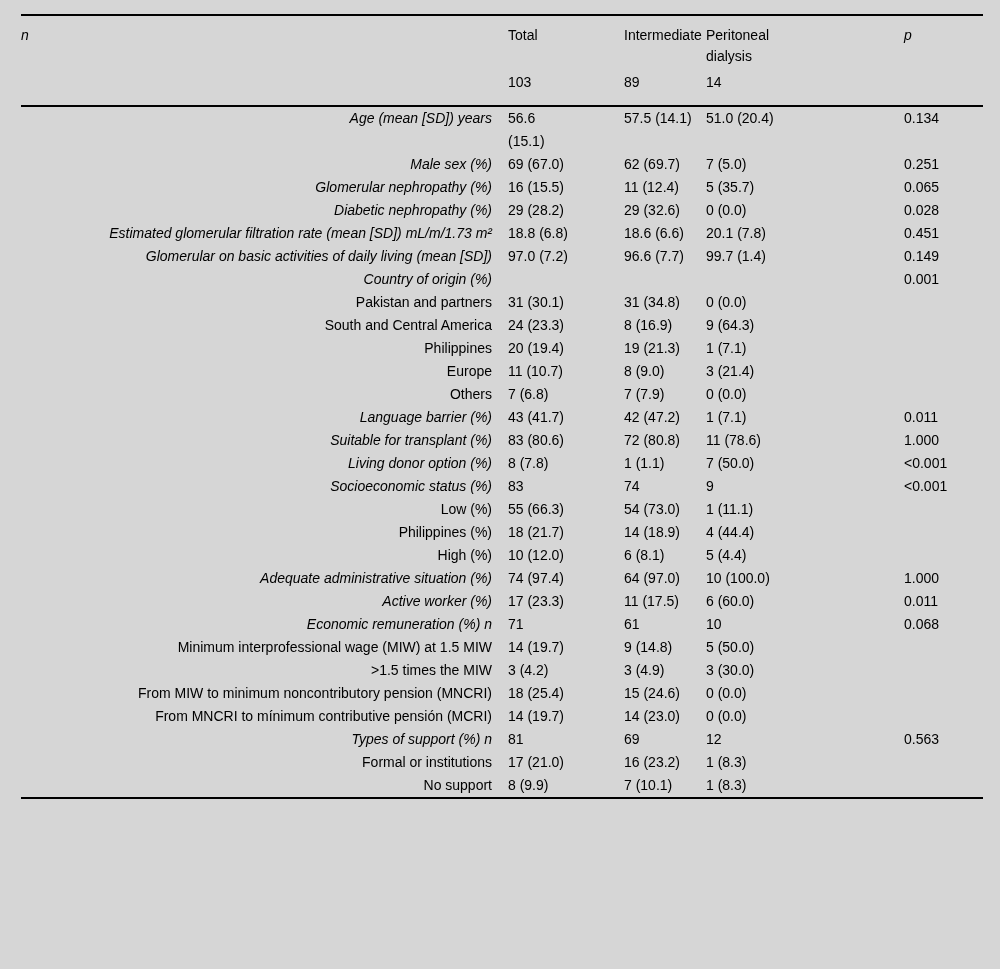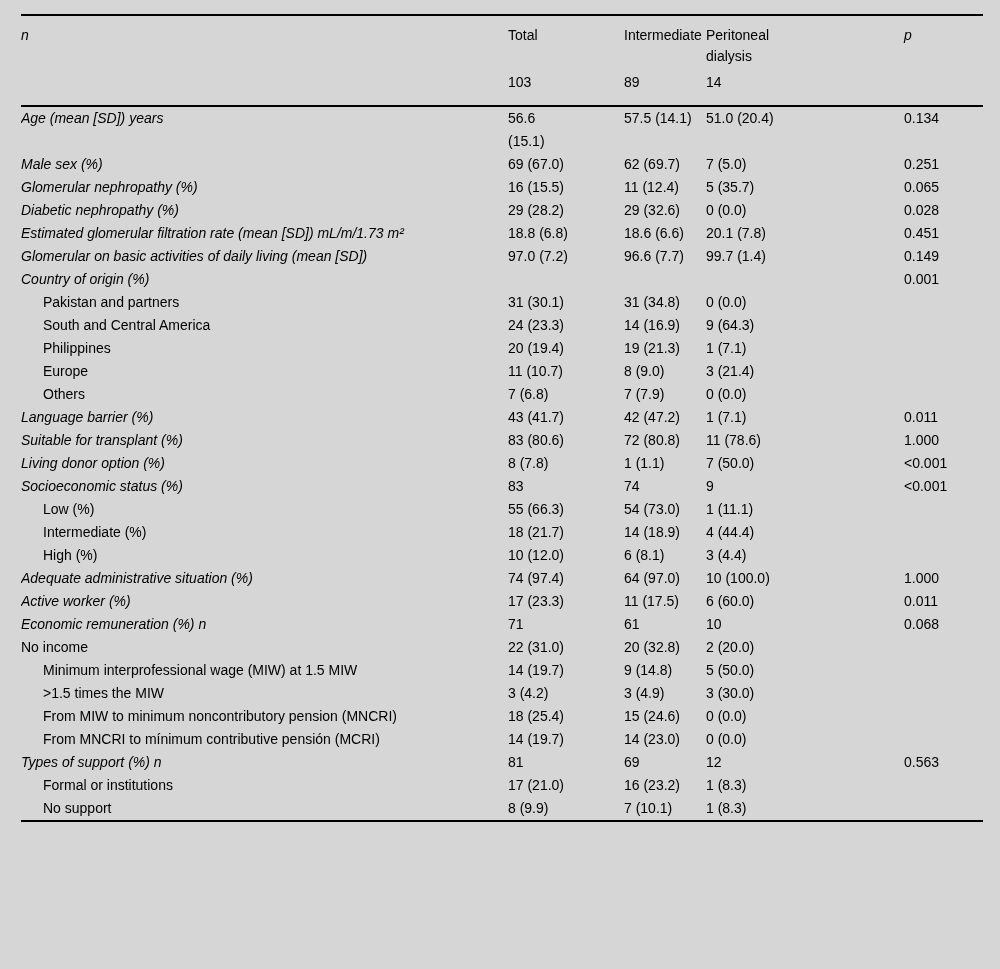--- a/index.html
+++ b/index.html
@@ -38,21 +38,21 @@
   }
   thead tr.hdr-row-1 th { padding-top: 9px; }
   thead tr.hdr-row-2 th { padding-top: 5px; padding-bottom: 12px; }
   td {
     vertical-align: top;
     white-space: pre-line;
     line-height: 23px;
     padding: 0 8px 0 0;
     overflow: hidden;
   }
-  td.lbl { padding-right: 16px; }
+  td.lbl { padding-right: 16px; text-align: right; }
   .it  { font-style: italic; }
   .ind { padding-left: 22px; }
 </style>
 </head>
 <body>
 
 <div class="page">
   <table class="paper-table">
     <colgroup>
       <col style="width:487px">
@@ -132,21 +132,21 @@
         <tr>
           <td class="lbl ind">Pakistan and partners</td>
           <td>31 (30.1)</td>
           <td>31 (34.8)</td>
           <td>0 (0.0)</td>
           <td></td>
         </tr>
         <tr>
           <td class="lbl ind">South and Central America</td>
           <td>24 (23.3)</td>
-          <td>14 (16.9)</td>
+          <td>8 (16.9)</td>
           <td>9 (64.3)</td>
           <td></td>
         </tr>
         <tr>
           <td class="lbl ind">Philippines</td>
           <td>20 (19.4)</td>
           <td>19 (21.3)</td>
           <td>1 (7.1)</td>
           <td></td>
         </tr>
@@ -193,31 +193,31 @@
           <td>&lt;0.001</td>
         </tr>
         <tr>
           <td class="lbl ind">Low (%)</td>
           <td>55 (66.3)</td>
           <td>54 (73.0)</td>
           <td>1 (11.1)</td>
           <td></td>
         </tr>
         <tr>
-          <td class="lbl ind">Intermediate (%)</td>
+          <td class="lbl ind">Philippines (%)</td>
           <td>18 (21.7)</td>
           <td>14 (18.9)</td>
           <td>4 (44.4)</td>
           <td></td>
         </tr>
         <tr>
           <td class="lbl ind">High (%)</td>
           <td>10 (12.0)</td>
           <td>6 (8.1)</td>
-          <td>3 (4.4)</td>
+          <td>5 (4.4)</td>
           <td></td>
         </tr>
         <tr>
           <td class="lbl it">Adequate administrative situation (%)</td>
           <td>74 (97.4)</td>
           <td>64 (97.0)</td>
           <td>10 (100.0)</td>
           <td>1.000</td>
         </tr>
         <tr>
@@ -228,27 +228,20 @@
           <td>0.011</td>
         </tr>
         <tr>
           <td class="lbl it">Economic remuneration (%) n</td>
           <td>71</td>
           <td>61</td>
           <td>10</td>
           <td>0.068</td>
         </tr>
         <tr>
-          <td class="lbl">No income</td>
-          <td>22 (31.0)</td>
-          <td>20 (32.8)</td>
-          <td>2 (20.0)</td>
-          <td></td>
-        </tr>
-        <tr>
           <td class="lbl ind">Minimum interprofessional wage (MIW) at 1.5 MIW</td>
           <td>14 (19.7)</td>
           <td>9 (14.8)</td>
           <td>5 (50.0)</td>
           <td></td>
         </tr>
         <tr>
           <td class="lbl ind">&gt;1.5 times the MIW</td>
           <td>3 (4.2)</td>
           <td>3 (4.9)</td>

